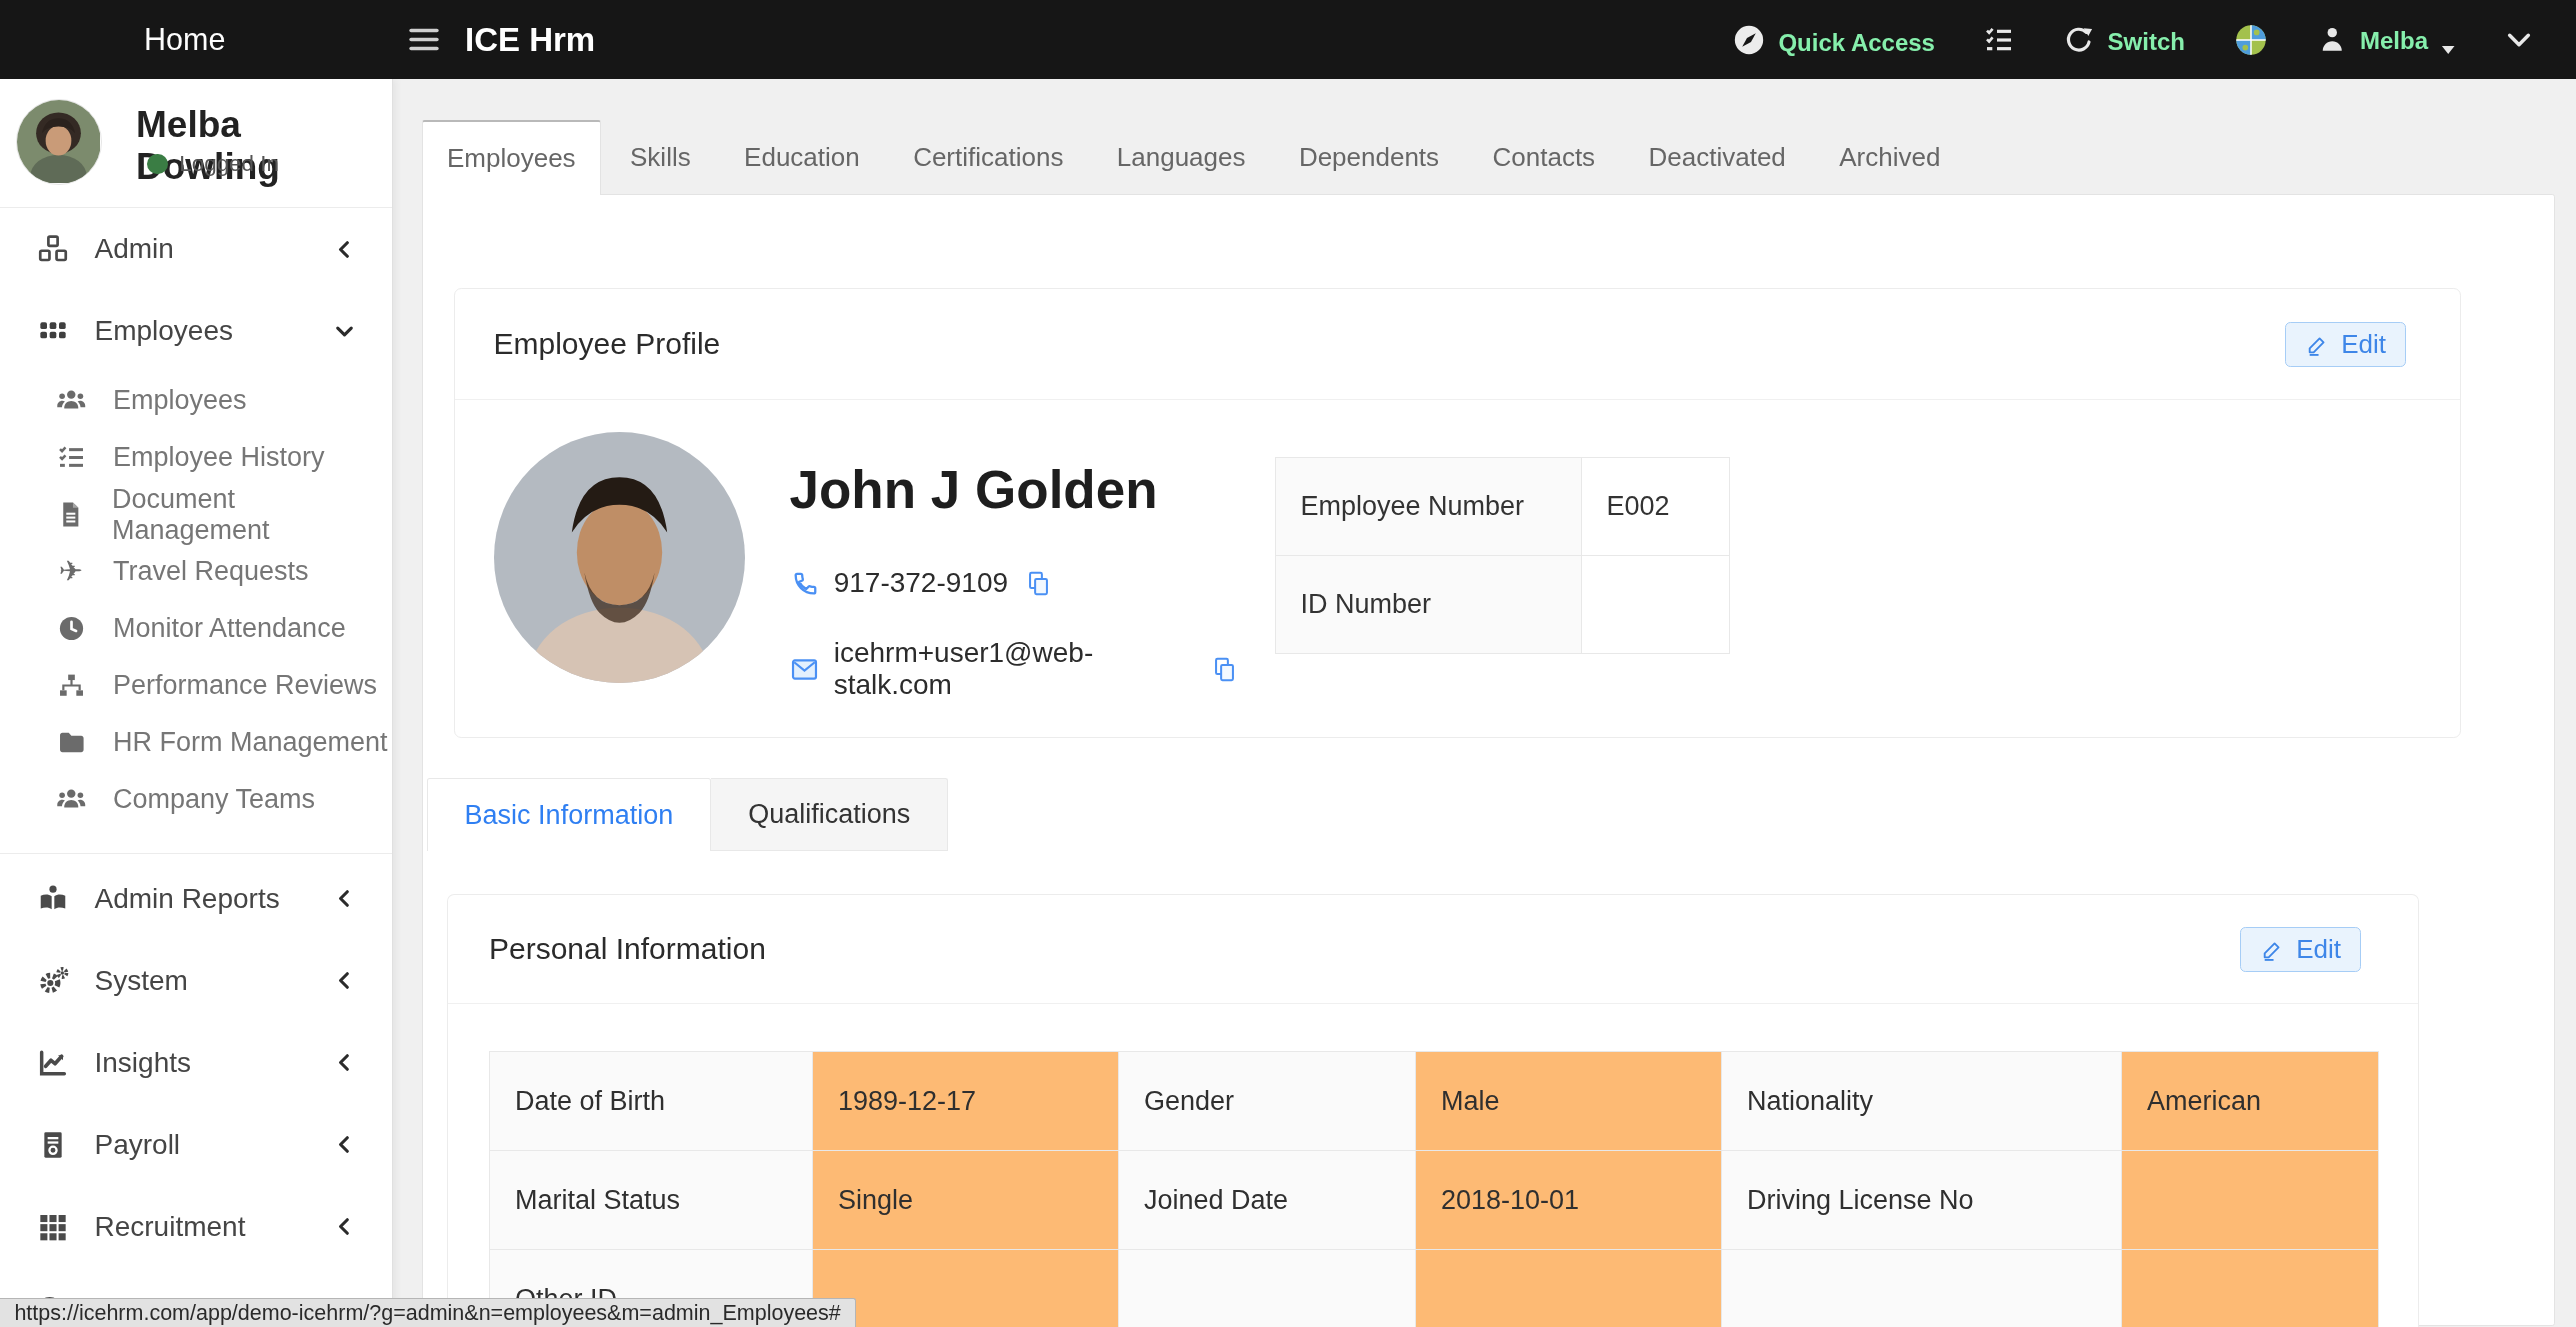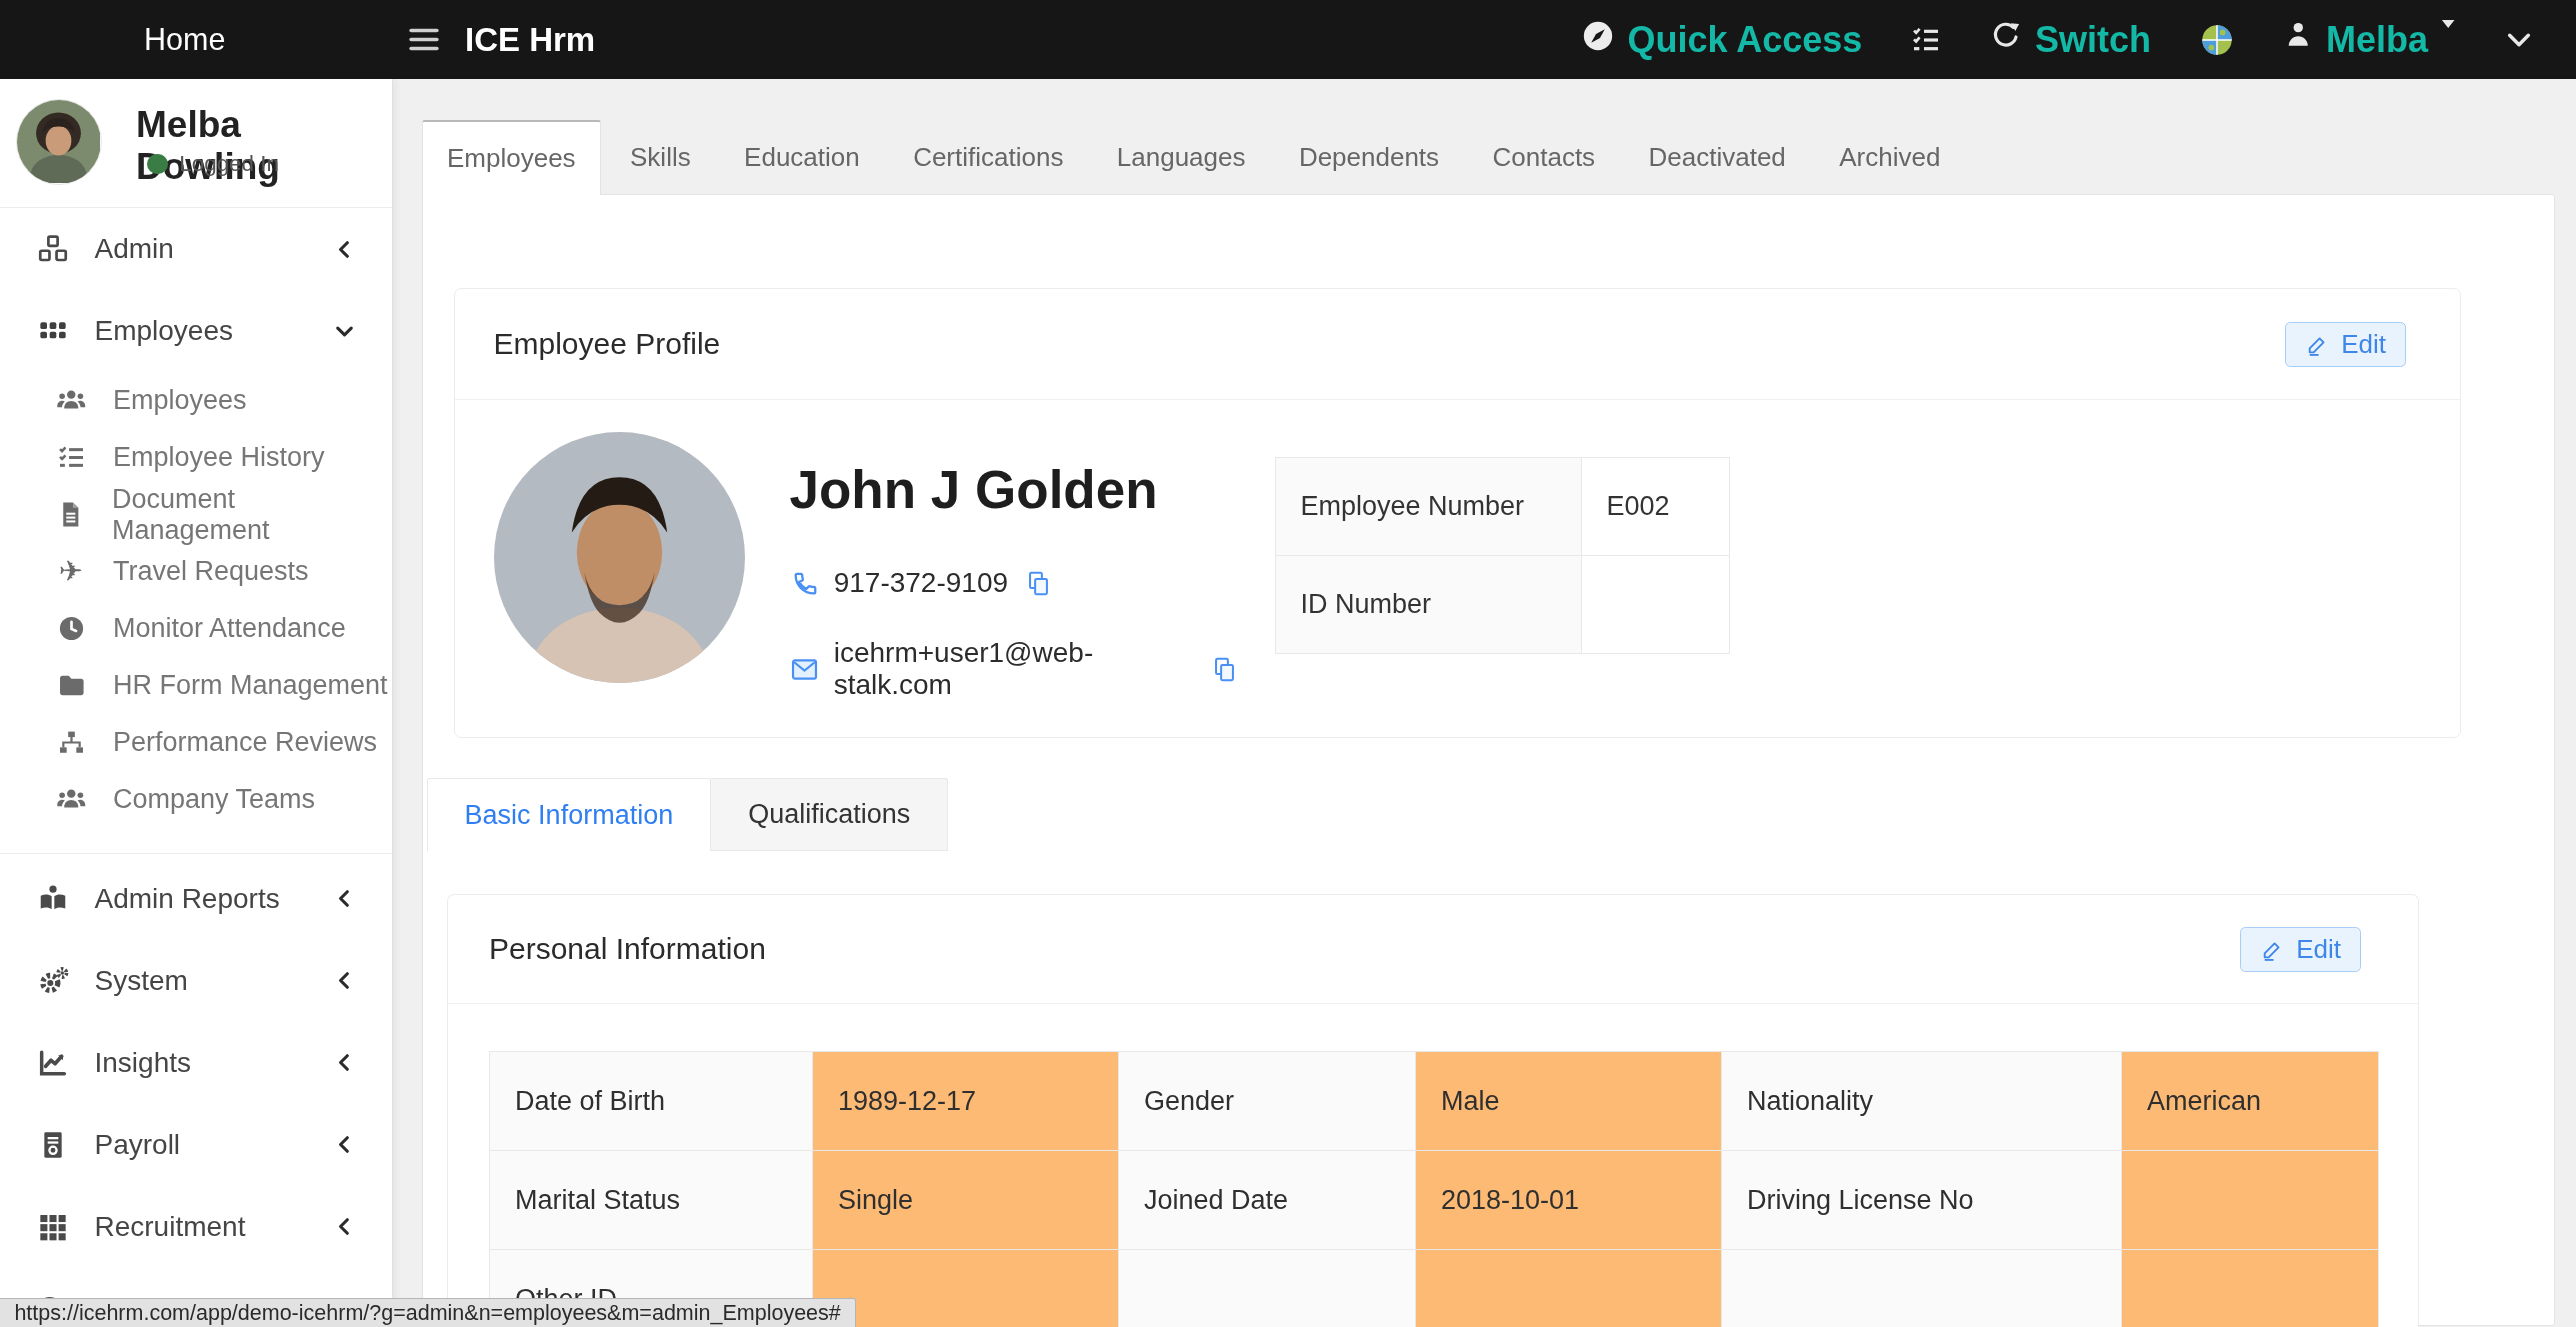--- a/index.html
+++ b/index.html
@@ -12,21 +12,21 @@
   
   .topbar {
     height: 79px; background: #161616; display: flex; align-items: center;
     color: #ececec; position: relative; z-index: 30;
   }
   .topbar-left { flex: 0 0 392px; padding-left: 144px; }
   .tb-home { font-size: 30.5px; color: #fdfdfd; cursor: pointer; }
   .hamburger { margin-left: 16px; background: none; border: none; cursor: pointer; display: flex; }
   .brand { margin-left: 25px; font-size: 33px; font-weight: 700; color: #fff; cursor: pointer; }
   .tb-right { margin-left: auto; display: flex; align-items: center; gap: 48px; padding-right: 41px; }
-  .tb-item { display: flex; align-items: flex-start; gap: 12.6px; font-size: 36px; font-weight: 600; color: #14b8a6; cursor: pointer; }
+  .tb-item { display: flex; align-items: flex-end; gap: 12.6px; font-size: 24px; font-weight: 600; color: #86efac; cursor: pointer; }
   
   .sidebar {
     position: absolute; top: 79px; left: 0; width: 393px; bottom: 0;
     background: #fff; border-right: 0.9px solid #e0e0e0;
     box-shadow: 2.7px 0 7.2px rgba(0,0,0,.05); z-index: 20;
   }
   .sb-profile { height: 129px; position: relative; border-bottom: 0.9px solid #ececec; }
   .avatar {
     position: absolute; left: 16px; top: 20px; width: 86px; height: 86px;
     border-radius: 50%; overflow: hidden; border: 1.8px solid #e6e6e6; display: block;
@@ -265,36 +265,36 @@
         <span class="ni">
             <svg width="29" height="29" viewBox="0 0 24 24">
           <circle cx="12" cy="12" r="9.6" fill="#6b6b6b"></circle>
           <polyline points="12,6.5 12,12.3 15.8,14" stroke="#fff" stroke-width="2.2" fill="none" stroke-linecap="round"></polyline>
         </svg>
           </span>
         <span class="nl">Monitor Attendance</span>
       </div>
       <div class="sub-item">
         <span class="ni">
-            <svg width="29" height="29" viewBox="0 0 24 24">
-          <path d="M2.5 6c0-1.1.9-2 2-2h5.2l2.2 2.5h8.1c1.1 0 2 .9 2 2V18c0 1.1-.9 2-2 2h-15.5c-1.1 0-2-.9-2-2z" fill="#6b6b6b"></path>
-        </svg>
-          </span>
-        <span class="nl">HR Form Management</span>
-      </div>
-      <div class="sub-item">
-        <span class="ni">
             <svg width="29" height="29" viewBox="0 0 24 24" fill="none">
           <rect x="9.25" y="3" width="5.5" height="4.5" fill="#6b6b6b"></rect>
           <rect x="2.5" y="16" width="5.5" height="4.5" fill="#6b6b6b"></rect>
           <rect x="16" y="16" width="5.5" height="4.5" fill="#6b6b6b"></rect>
           <path d="M12 7.5v4.5M12 12H5.25v4M12 12h6.75v4" stroke="#6b6b6b" stroke-width="1.8"></path>
         </svg>
           </span>
         <span class="nl">Performance Reviews</span>
+      </div>
+      <div class="sub-item">
+        <span class="ni">
+            <svg width="29" height="29" viewBox="0 0 24 24">
+          <path d="M2.5 6c0-1.1.9-2 2-2h5.2l2.2 2.5h8.1c1.1 0 2 .9 2 2V18c0 1.1-.9 2-2 2h-15.5c-1.1 0-2-.9-2-2z" fill="#6b6b6b"></path>
+        </svg>
+          </span>
+        <span class="nl">HR Form Management</span>
       </div>
       <div class="sub-item">
         <span class="ni">
             <svg width="30.5" height="30.5" viewBox="0 0 24 24">
           <circle cx="12" cy="7.6" r="3.3" fill="#6b6b6b"></circle>
           <path d="M6.5 17.8c0-3 2.5-5.2 5.5-5.2s5.5 2.2 5.5 5.2v.7h-11z" fill="#6b6b6b"></path>
           <circle cx="4.8" cy="8.8" r="2.2" fill="#6b6b6b"></circle>
           <path d="M1 16.4c0-2.3 1.8-4 4-4 .7 0 1.4.2 2 .5-1.4 1.2-2.3 2.8-2.3 4.6H1z" fill="#6b6b6b"></path>
           <circle cx="19.2" cy="8.8" r="2.2" fill="#6b6b6b"></circle>
           <path d="M23 16.4c0-2.3-1.8-4-4-4-.7 0-1.4.2-2 .5 1.4 1.2 2.3 2.8 2.3 4.6H23z" fill="#6b6b6b"></path>

